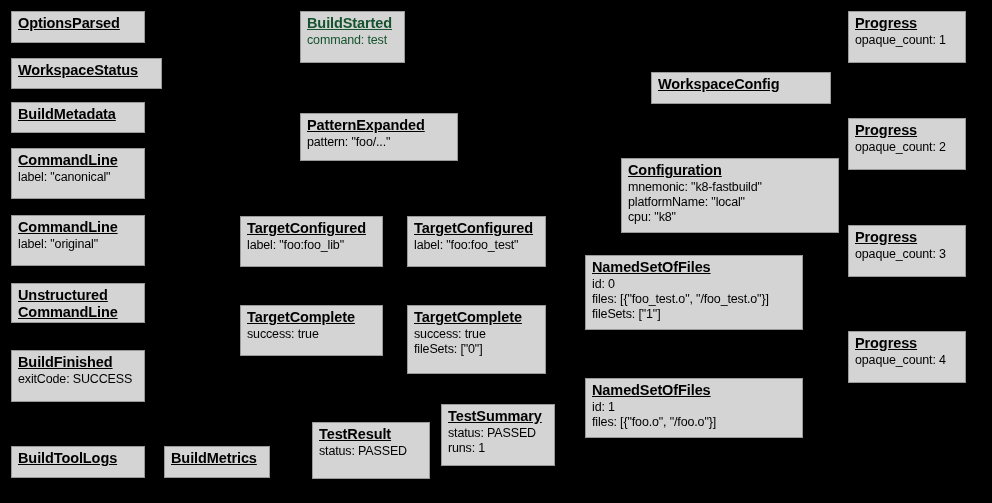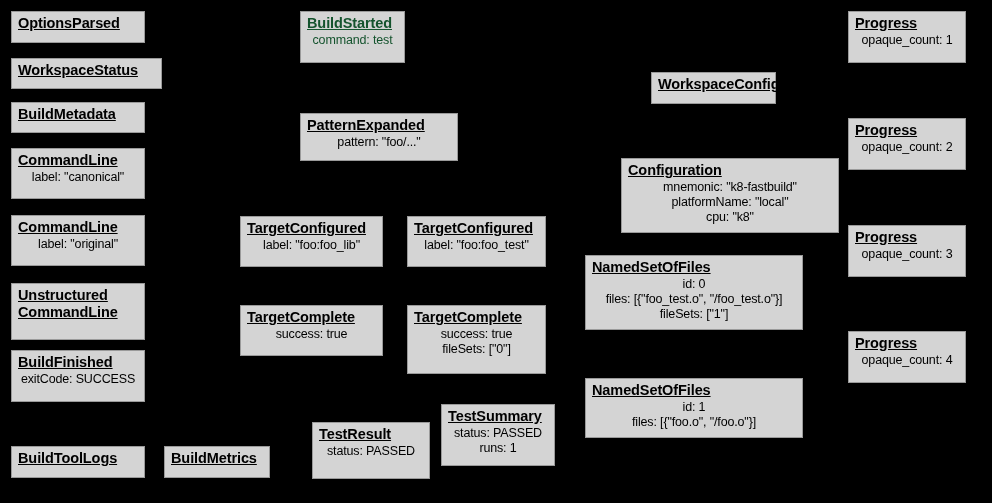--- a/index.html
+++ b/index.html
@@ -36,21 +36,20 @@
   .node-title.wrap {
     white-space: normal;
   }
   .node-fields {
     font-size: 12.5px;
     font-weight: normal;
   }
   .node-field {
     white-space: nowrap;
     letter-spacing: -0.15px;
-    text-align: center;
   }
 </style>
 </head>
 <body>
 
 <div id="canvas" style="background: rgb(0, 0, 0);">
     <div class="node" style="left: 11px; top: 11px; width: 134px; height: 32px; background: rgb(212, 212, 212); border-color: rgb(154, 154, 154); color: rgb(0, 0, 0);">
       <div class="node-title">OptionsParsed</div>
     </div>
     <div class="node" style="left: 11px; top: 58px; width: 151px; height: 31px; background: rgb(212, 212, 212); border-color: rgb(154, 154, 154); color: rgb(0, 0, 0);">
@@ -64,21 +63,21 @@
       <div class="node-fields">
         <div class="node-field">label: "canonical"</div>
       </div>
     </div>
     <div class="node" style="left: 11px; top: 215px; width: 134px; height: 51px; background: rgb(212, 212, 212); border-color: rgb(154, 154, 154); color: rgb(0, 0, 0);">
       <div class="node-title">CommandLine</div>
       <div class="node-fields">
         <div class="node-field">label: "original"</div>
       </div>
     </div>
-    <div class="node" style="left: 11px; top: 283px; width: 134px; height: 57px; background: rgb(212, 212, 212); border-color: rgb(154, 154, 154); color: rgb(0, 0, 0);">
+    <div class="node" style="left: 11px; top: 283px; width: 134px; height: 40px; background: rgb(212, 212, 212); border-color: rgb(154, 154, 154); color: rgb(0, 0, 0);">
       <div class="node-title wrap">Unstructured CommandLine</div>
     </div>
     <div class="node" style="left: 11px; top: 350px; width: 134px; height: 52px; background: rgb(212, 212, 212); border-color: rgb(154, 154, 154); color: rgb(0, 0, 0);">
       <div class="node-title">BuildFinished</div>
       <div class="node-fields">
         <div class="node-field">exitCode: SUCCESS</div>
       </div>
     </div>
     <div class="node" style="left: 11px; top: 446px; width: 134px; height: 32px; background: rgb(212, 212, 212); border-color: rgb(154, 154, 154); color: rgb(0, 0, 0);">
       <div class="node-title">BuildToolLogs</div>
@@ -129,21 +128,21 @@
         <div class="node-field">status: PASSED</div>
       </div>
     </div>
     <div class="node" style="left: 441px; top: 404px; width: 114px; height: 62px; background: rgb(212, 212, 212); border-color: rgb(154, 154, 154); color: rgb(0, 0, 0);">
       <div class="node-title">TestSummary</div>
       <div class="node-fields">
         <div class="node-field">status: PASSED</div>
         <div class="node-field">runs: 1</div>
       </div>
     </div>
-    <div class="node" style="left: 651px; top: 72px; width: 125px; height: 32px; background: rgb(212, 212, 212); border-color: rgb(154, 154, 154); color: rgb(0, 0, 0);">
+    <div class="node" style="left: 651px; top: 72px; width: 180px; height: 32px; background: rgb(212, 212, 212); border-color: rgb(154, 154, 154); color: rgb(0, 0, 0);">
       <div class="node-title">WorkspaceConfig</div>
     </div>
     <div class="node" style="left: 585px; top: 158px; width: 218px; height: 75px; background: rgb(212, 212, 212); border-color: rgb(154, 154, 154); color: rgb(0, 0, 0); margin-left: 36px;">
       <div class="node-title">Configuration</div>
       <div class="node-fields">
         <div class="node-field">mnemonic: "k8-fastbuild"</div>
         <div class="node-field">platformName: "local"</div>
         <div class="node-field">cpu: "k8"</div>
       </div>
     </div>

